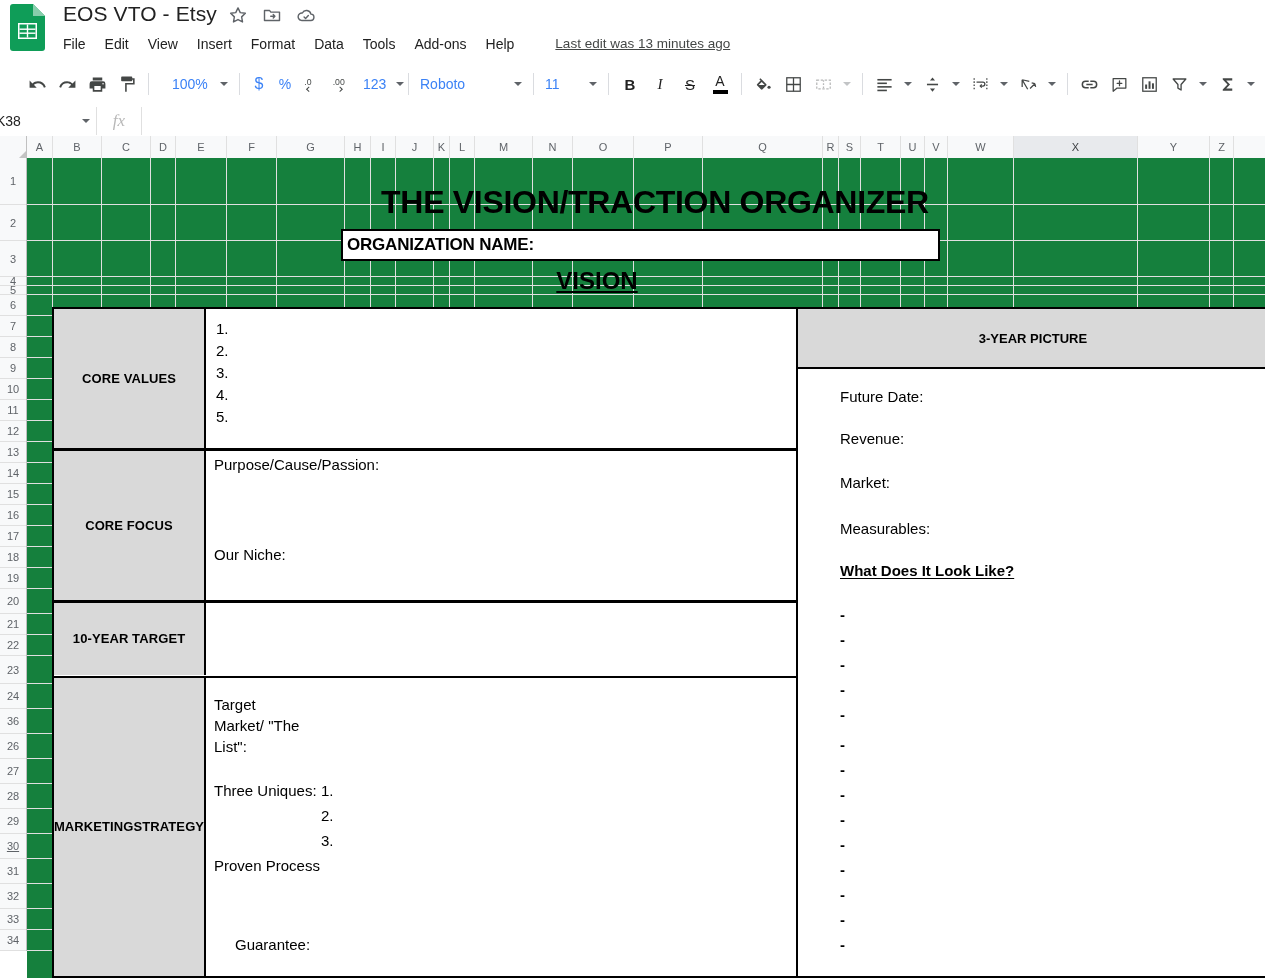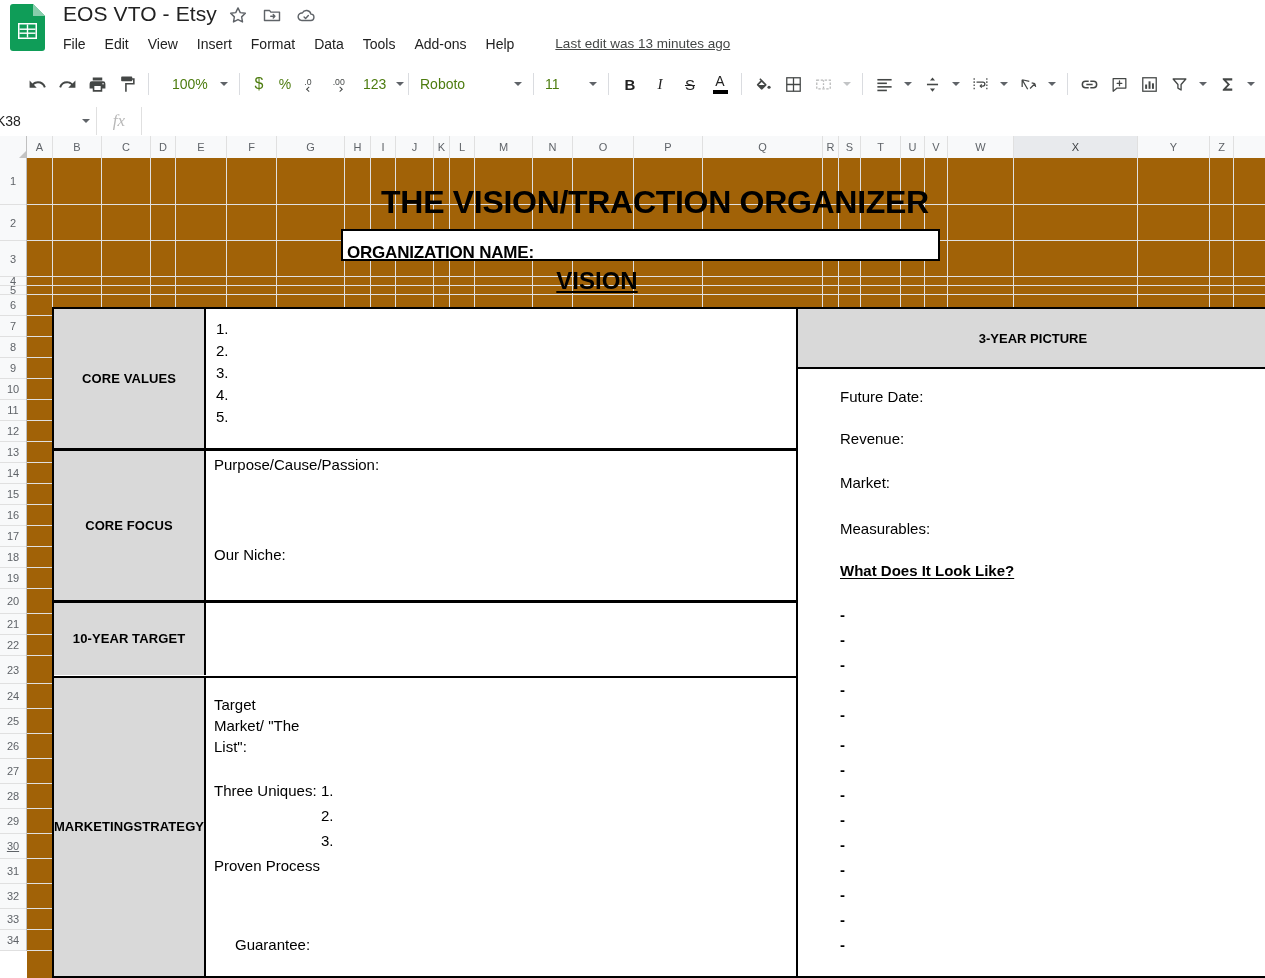--- a/index.html
+++ b/index.html
@@ -89,21 +89,21 @@
   }
   .tb-icon { width: 30px; }
   .tb-sep {
     width: 1px; height: 22px;
     background: #dadce0;
     margin: 0 6px;
     flex: none;
   }
   .tb-text {
     font-size: 14px;
-    color: #4d7c0f;
+    color: #3b82f6;
     padding: 0 5px;
     white-space: nowrap;
   }
   .caret {
     width: 0; height: 0;
     border-left: 4px solid transparent;
     border-right: 4px solid transparent;
     border-top: 4px solid #5f6368;
     margin: 0 5px;
     flex: none;
@@ -231,21 +231,21 @@
     background: #f8f9fa;
     cursor: pointer;
     box-sizing: border-box;
     overflow: hidden;
   }
 
   #sheetarea {
     position: absolute;
     left: 27px; top: 22px;
     width: 1238px; height: 820px;
-    background: #a16207;
+    background: #15803d;
   }
 
   
   .cell { position: absolute; box-sizing: border-box; }
 
   #vto-title {
     left: 314px; top: 24px;
     width: 628px; height: 40px;
     font-size: 32px;
     font-weight: bold;
@@ -665,21 +665,21 @@
       <div class="rowcell" style="height: 21px; line-height: 21px;">15</div>
       <div class="rowcell" style="height: 21px; line-height: 21px;">16</div>
       <div class="rowcell" style="height: 21px; line-height: 21px;">17</div>
       <div class="rowcell" style="height: 21px; line-height: 21px;">18</div>
       <div class="rowcell" style="height: 21px; line-height: 21px;">19</div>
       <div class="rowcell" style="height: 25px; line-height: 25px;">20</div>
       <div class="rowcell" style="height: 21px; line-height: 21px;">21</div>
       <div class="rowcell" style="height: 21px; line-height: 21px;">22</div>
       <div class="rowcell" style="height: 28px; line-height: 28px;">23</div>
       <div class="rowcell" style="height: 25px; line-height: 25px;">24</div>
-      <div class="rowcell" style="height: 25px; line-height: 25px;">25</div>
+      <div class="rowcell" style="height: 25px; line-height: 25px;">36</div>
       <div class="rowcell" style="height: 25px; line-height: 25px;">26</div>
       <div class="rowcell" style="height: 25px; line-height: 25px;">27</div>
       <div class="rowcell" style="height: 25px; line-height: 25px;">28</div>
       <div class="rowcell" style="height: 25px; line-height: 25px;">29</div>
       <div class="rowcell" style="height: 25px; line-height: 25px; text-decoration: underline;">30</div>
       <div class="rowcell" style="height: 25px; line-height: 25px;">31</div>
       <div class="rowcell" style="height: 25px; line-height: 25px;">32</div>
       <div class="rowcell" style="height: 21px; line-height: 21px;">33</div>
       <div class="rowcell" style="height: 21px; line-height: 21px;">34</div>
     </div>
@@ -742,21 +742,21 @@
       <div style="position: absolute; top: 0px; left: 897px; height: 820px; width: 1px; background: rgb(224, 224, 224); z-index: 0;"></div>
       <div style="position: absolute; top: 0px; left: 920px; height: 820px; width: 1px; background: rgb(224, 224, 224); z-index: 0;"></div>
       <div style="position: absolute; top: 0px; left: 986px; height: 820px; width: 1px; background: rgb(224, 224, 224); z-index: 0;"></div>
       <div style="position: absolute; top: 0px; left: 1110px; height: 820px; width: 1px; background: rgb(224, 224, 224); z-index: 0;"></div>
       <div style="position: absolute; top: 0px; left: 1182px; height: 820px; width: 1px; background: rgb(224, 224, 224); z-index: 0;"></div>
       <div style="position: absolute; top: 0px; left: 1206px; height: 820px; width: 1px; background: rgb(224, 224, 224); z-index: 0;"></div>
 
     <div class="cell" id="vto-title" style="z-index: 2;">THE VISION/TRACTION ORGANIZER</div>
 
     <div class="cell" id="org-name-box" style="z-index: 2;"></div>
-    <div class="cell" id="org-name-label" style="z-index: 2; margin-top: 8px;">ORGANIZATION NAME:</div>
+    <div class="cell" id="org-name-label" style="z-index: 2;">ORGANIZATION NAME:</div>
 
     <div class="cell" id="vision-label" style="z-index: 2;">VISION</div>
 
     <div class="cell vto-block" id="blk-core-values" style="z-index: 2;">
       <div class="vto-label lbl-cv" style="position:absolute">CORE VALUES</div>
       <div class="vto-body bod-cv">
         <div class="body-line" style="left:10px;  top:11px;">1.</div>
         <div class="body-line" style="left:10px;  top:33px;">2.</div>
         <div class="body-line" style="left:10px;  top:55px;">3.</div>
         <div class="body-line" style="left:10px;  top:77px;">4.</div>

